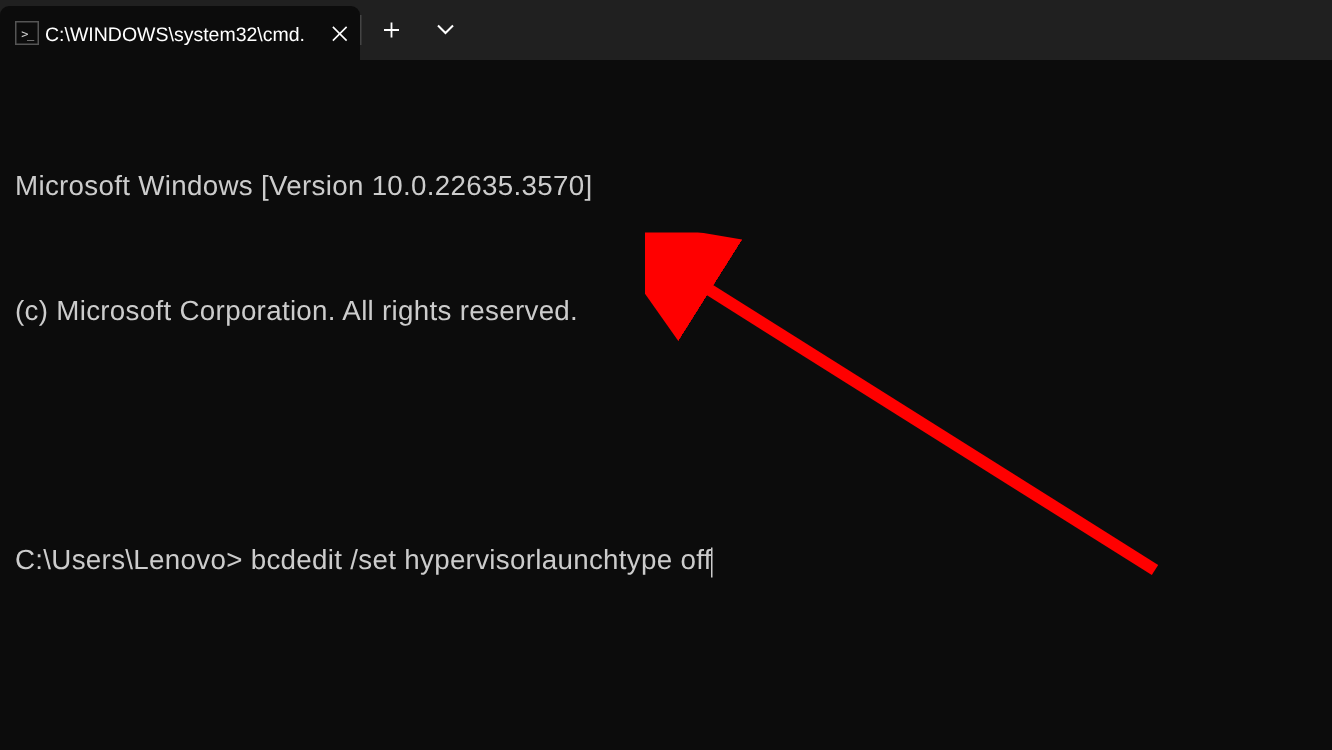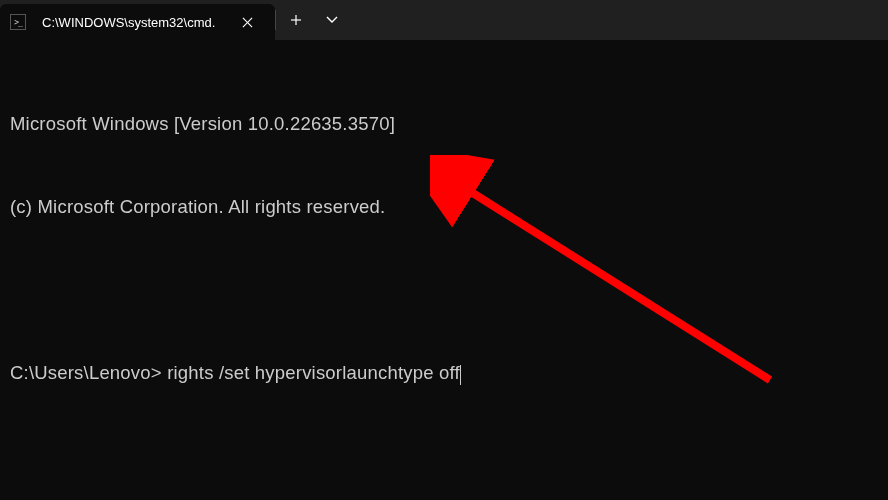--- a/index.html
+++ b/index.html
@@ -18,26 +18,26 @@
     .titlebar {
       height: 40px;
       background: #202020;
       display: flex;
       align-items: stretch;
     }
     .tab {
       display: flex;
       align-items: center;
       background: #0c0c0c;
-      padding: 0 18px 0 10px;
+      padding: 0 4px 0 10px;
       min-width: 240px;
       border-top-left-radius: 6px;
       border-top-right-radius: 6px;
       margin-top: 4px;
-      gap: 16px;
+      gap: 4px;
       color: #ffffff;
       font-size: 13px;
     }
     .tab-icon {
       width: 16px;
       height: 16px;
       background: #0c0c0c;
       border: 1px solid #555;
       display: flex;
       align-items: center;
@@ -148,21 +148,21 @@
     <svg viewBox="0 0 12 8">
       <polyline points="1,1 6,6 11,1" stroke="#ffffff" stroke-width="1.4" fill="none"></polyline>
     </svg>
   </div>
 </div>
 
 <div class="terminal">
   <span class="terminal-line">Microsoft Windows [Version 10.0.22635.3570]</span>
   <span class="terminal-line">(c) Microsoft Corporation. All rights reserved.</span>
   <span class="terminal-line"> </span>
-  <span class="prompt-line"><span class="prompt">C:\Users\Lenovo&gt;</span><span class="command"> rights /set hypervisorlaunchtype off</span><span class="cursor"></span></span>
+  <span class="prompt-line"><span class="prompt">C:\Users\Lenovo&gt;</span><span class="command"> bcdedit /set hypervisorlaunchtype off</span><span class="cursor"></span></span>
 </div>
 
 <svg class="annotation-arrow" style="left:430px; top:155px;" width="360" height="250" viewBox="0 0 360 250">
   <defs>
     <marker id="arrowhead" markerWidth="12" markerHeight="10" refX="2" refY="5" orient="auto">
       <polygon points="0 0, 12 5, 0 10" fill="#ff0000"></polygon>
     </marker>
   </defs>
   <line x1="340" y1="225" x2="30" y2="30" stroke="#ff0000" stroke-width="8" marker-end="url(#arrowhead)"></line>
 </svg>

